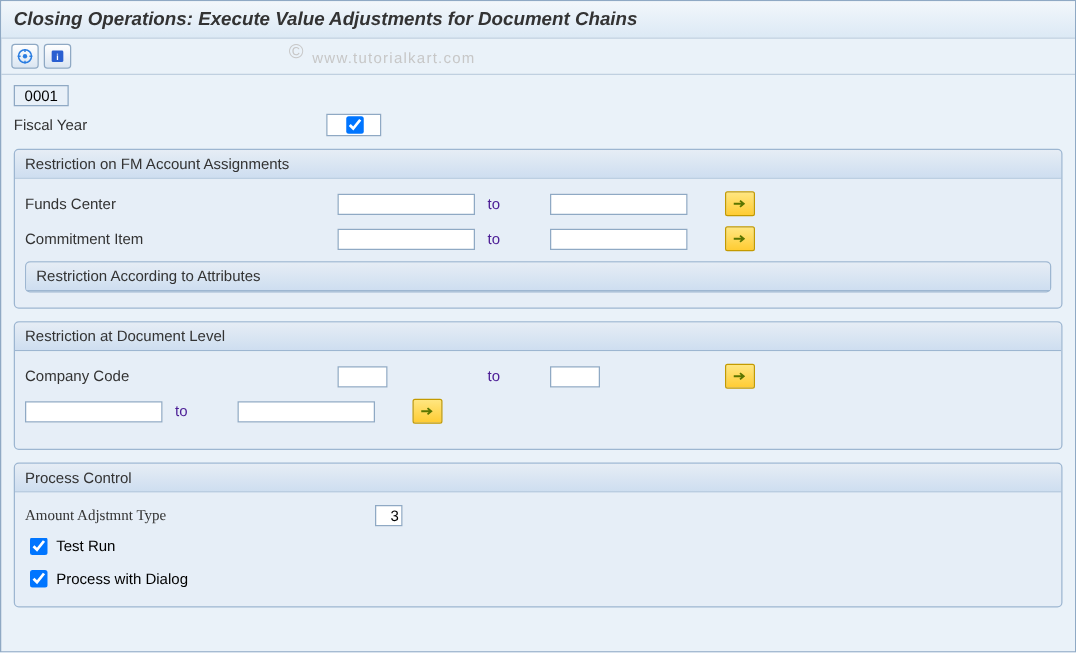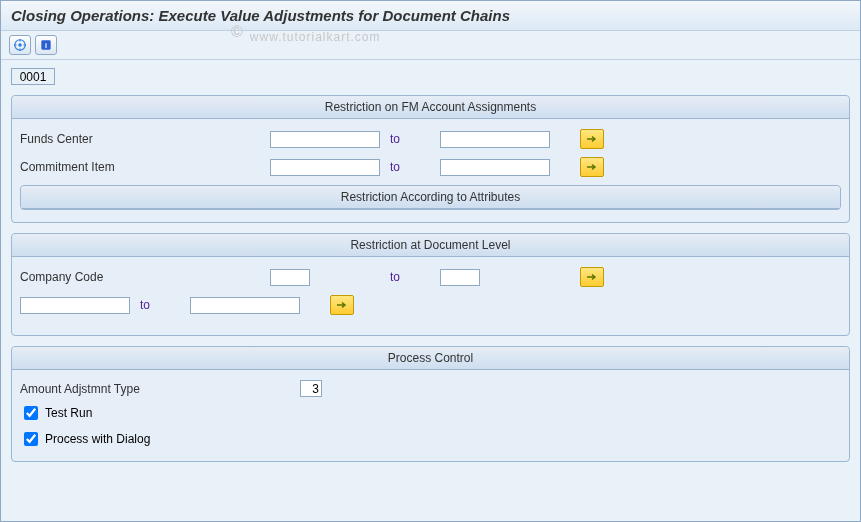--- a/index.html
+++ b/index.html
@@ -12,27 +12,27 @@
   .tbtn svg{width:14px;height:14px;}
   .body { padding: 8px 10px; }
   .simple-row { display:flex; align-items:center; margin-bottom:6px;}
   .lbl { width: 250px; color:#333;}
   .inp { border:1px solid #8fa9c4; height:17px; padding:1px 2px; background:#fff;}
   .inp-ro { background:#e8f0f8;}
   .to { width:60px; text-align:left; padding-left:10px; color:#4c1d95;}
   .range-btn { width:24px; height:20px; border:1px solid #c49a00; background:linear-gradient(to bottom,#ffe680,#ffcc33); border-radius:2px; display:flex; align-items:center; justify-content:center; cursor:pointer; margin-left:30px;}
   .range-btn svg{width:12px;height:10px;fill:#5b7500;}
   .group { border:1px solid #9db6d1; border-radius:4px; margin-top:10px; background:#e6eef7; padding-bottom:10px;}
-  .group-title { background:linear-gradient(to bottom,#e6edf5,#cedef0); border-bottom:1px solid #9db6d1; border-radius:4px 4px 0 0; padding:4px 8px; color:#333;text-align:center;}
+  .group-title { background:linear-gradient(to bottom,#e6edf5,#cedef0); border-bottom:1px solid #9db6d1; border-radius:4px 4px 0 0; padding:4px 8px; color:#333;}
   .group-body { padding: 10px 8px 2px 8px;}
   .subgroup { border:1px solid #9db6d1; border-radius:4px; margin:8px 0 0 0; background:#e6eef7;}
   .ms-btn { display:inline-flex; align-items:center; gap:6px; border:1px solid #8fa9c4; border-radius:3px; background:linear-gradient(to bottom,#fefefe,#dbe6f2); padding:2px 10px; cursor:pointer; margin:8px;}
   .ms-btn svg{width:12px;height:10px;fill:#b37400;}
   .cb { width:14px; height:14px; vertical-align:middle;}
-  .watermark { position:absolute; top:22px; left:230px; color:#c7c7c7; font-size:20px; letter-spacing:1px; pointer-events:none; font-family: Georgia, serif;}
+  .watermark { position:absolute; top:32px; left:230px; color:#c7c7c7; font-size:20px; letter-spacing:1px; pointer-events:none; font-family: Georgia, serif;}
   .watermark .copy { font-size:16px; vertical-align:top;}
   .row-range { display:flex; align-items:center; margin-bottom:8px;}
   .row-range .lbl{ width:250px;}
 </style>
 </head>
 <body>
 
 <div class="window">
   <div class="watermark"><span class="copy">©</span> <span>www.tutorialkart.com</span></div>
 
@@ -56,20 +56,26 @@
           <rect x="4" y="4" width="16" height="16" rx="2" fill="#2a5fd1"></rect>
           <text x="12" y="17" text-anchor="middle" font-size="14" fill="#fff" font-family="Arial" font-weight="bold">i</text>
         </svg>
     </div>
   </div>
 
   <div class="body">
 
     <div class="simple-row">
       <input class="inp inp-ro" style="width: 44px; text-align: center;" readonly="" value="0001">
+    </div>
+    <div class="simple-row">
+      <span class="lbl">Fiscal Year</span>
+      <span style="width:44px; height:18px; border:1px solid #8fa9c4; background:#fff; display:flex; align-items:center; justify-content:center;">
+        <input type="checkbox" class="cb" checked="" style="">
+      </span>
     </div>
 
     <div class="group">
       <div class="group-title">Restriction on FM Account Assignments</div>
       <div class="group-body">
         <div class="row-range">
           <span class="lbl">Funds Center</span>
           <input class="inp" style="width: 110px;">
           <span class="to">to</span>
           <input class="inp" style="width: 110px;">
@@ -121,21 +127,21 @@
               </svg>
           </div>
         </div>
       </div>
     </div>
 
     <div class="group">
       <div class="group-title">Process Control</div>
       <div class="group-body">
         <div class="simple-row">
-          <span class="lbl" style="width:280px;">Amount Adjstmnt Type</span>
+          <span class="lbl" style="width:280px;font-family:Liberation Serif, serif;">Amount Adjstmnt Type</span>
           <input class="inp" style="width: 22px; text-align: right;" value="3">
         </div>
         <div class="simple-row">
           <input type="checkbox" class="cb" checked="" style="">
           <span style="margin-left:4px;">Test Run</span>
         </div>
         <div class="simple-row" style="margin-bottom:0;">
           <input type="checkbox" class="cb" checked="" style="">
           <span style="margin-left:4px;">Process with Dialog</span>
         </div>

